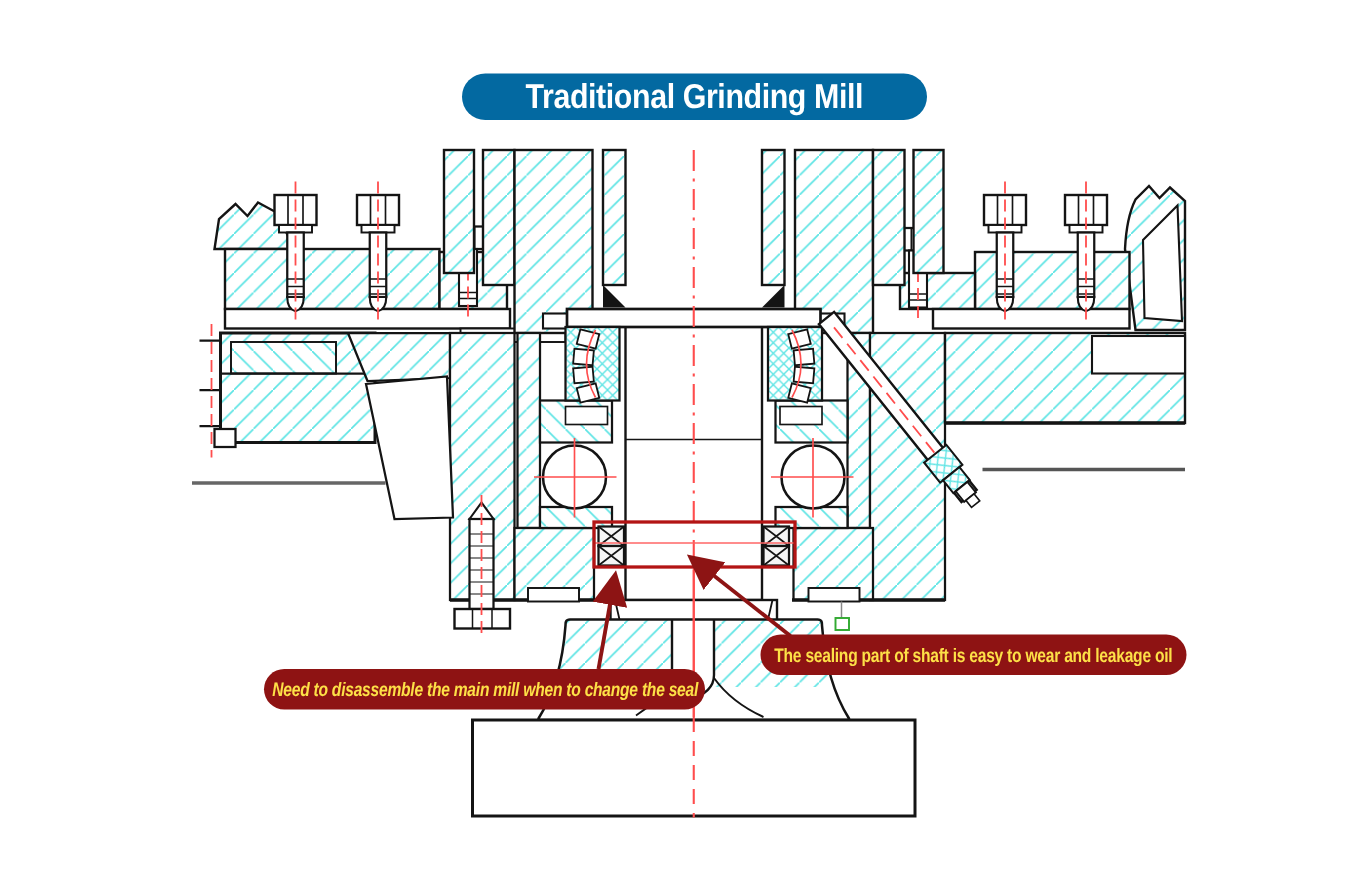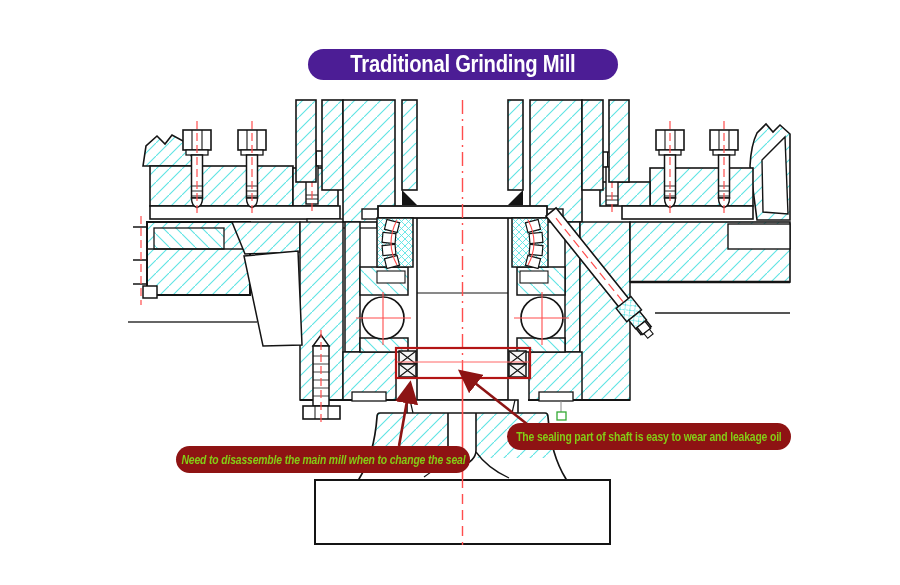--- a/index.html
+++ b/index.html
@@ -1,23 +1,23 @@
 <!DOCTYPE html>
 <html><head>
 <meta charset="utf-8">
 <style>
   html,body{margin:0;padding:0;background:#ffffff;}
   .stage{position:relative;width:900px;height:585px;background:#ffffff;overflow:hidden;
          font-family:"Liberation Sans", sans-serif;}
   svg{position:absolute;left:0;top:0;}
   .banner{position:absolute;left:308px;top:49px;width:310px;height:31px;
-          background:#4c1d95;border-radius:16px;display:flex;align-items:center;justify-content:center;
+          background:#0369a1;border-radius:16px;display:flex;align-items:center;justify-content:center;
           color:#ffffff;font-weight:bold;font-size:23px;}
   .banner .cond{display:inline-block;transform:scaleX(0.88);white-space:nowrap;letter-spacing:-0.3px;}
-  .callout{position:absolute;background:#8e1313;color:#84cc16;border-radius:14px;height:27px;
+  .callout{position:absolute;background:#8e1313;color:#fde047;border-radius:14px;height:27px;
            display:flex;align-items:center;justify-content:center;font-weight:bold;font-size:13px;}
   .callout .cond{display:inline-block;transform:scaleX(0.8);white-space:nowrap;letter-spacing:-0.2px;}
   .callout-left{left:176px;top:446px;width:294px;font-style:italic;}
   .callout-right{left:507px;top:423px;width:284px;}
 </style>
 </head>
 <body>
 
 <div class="stage">
 

